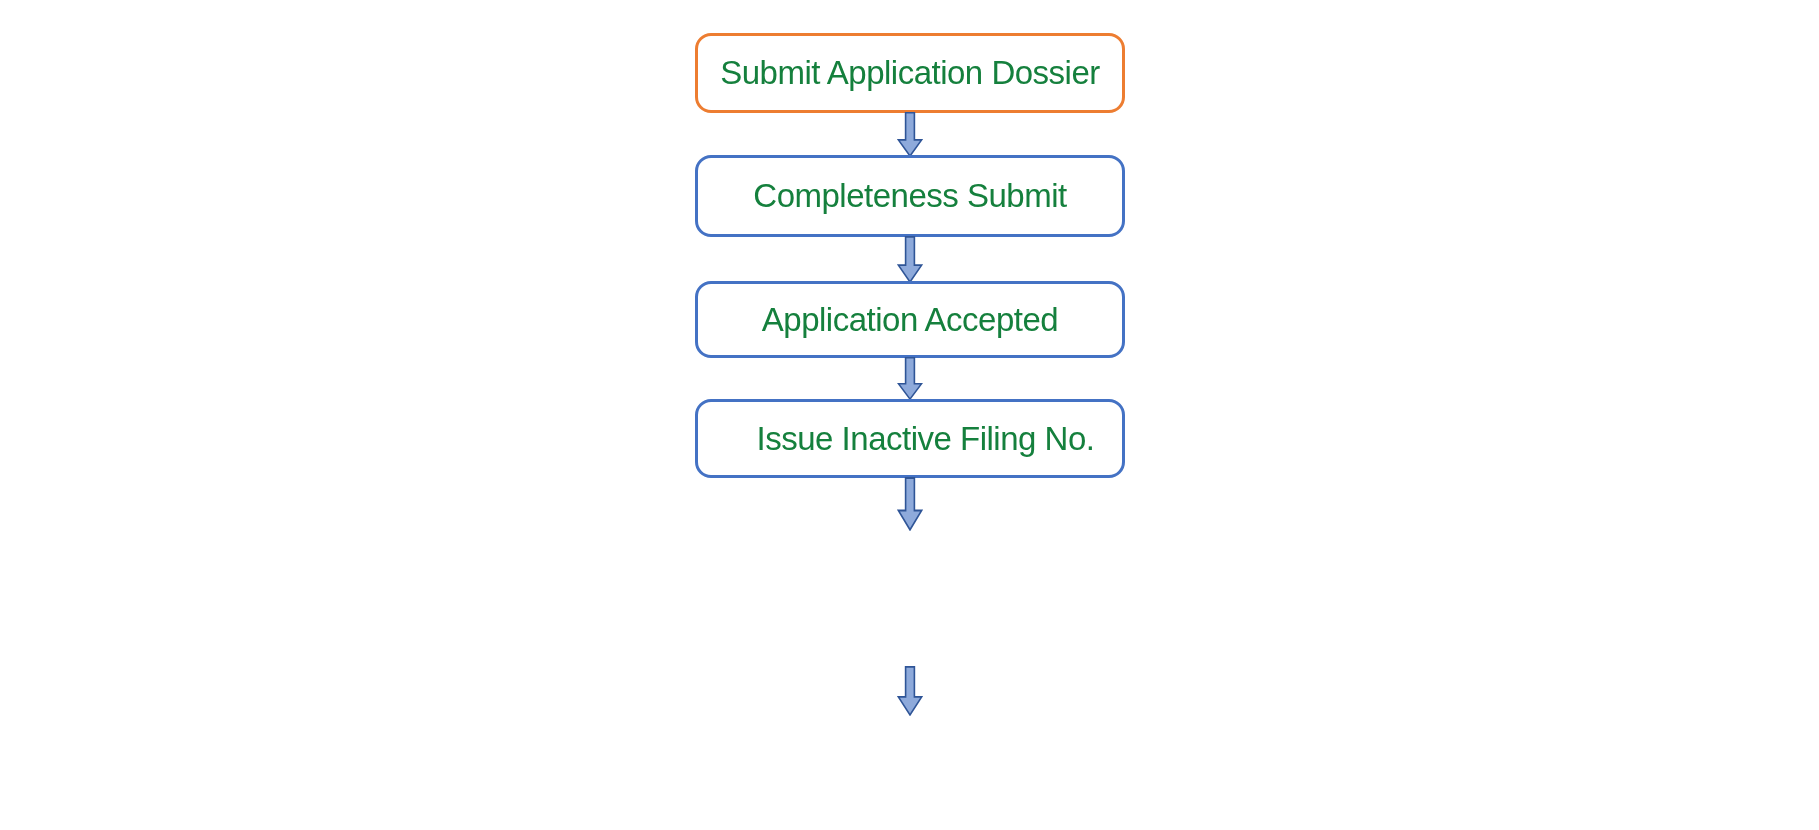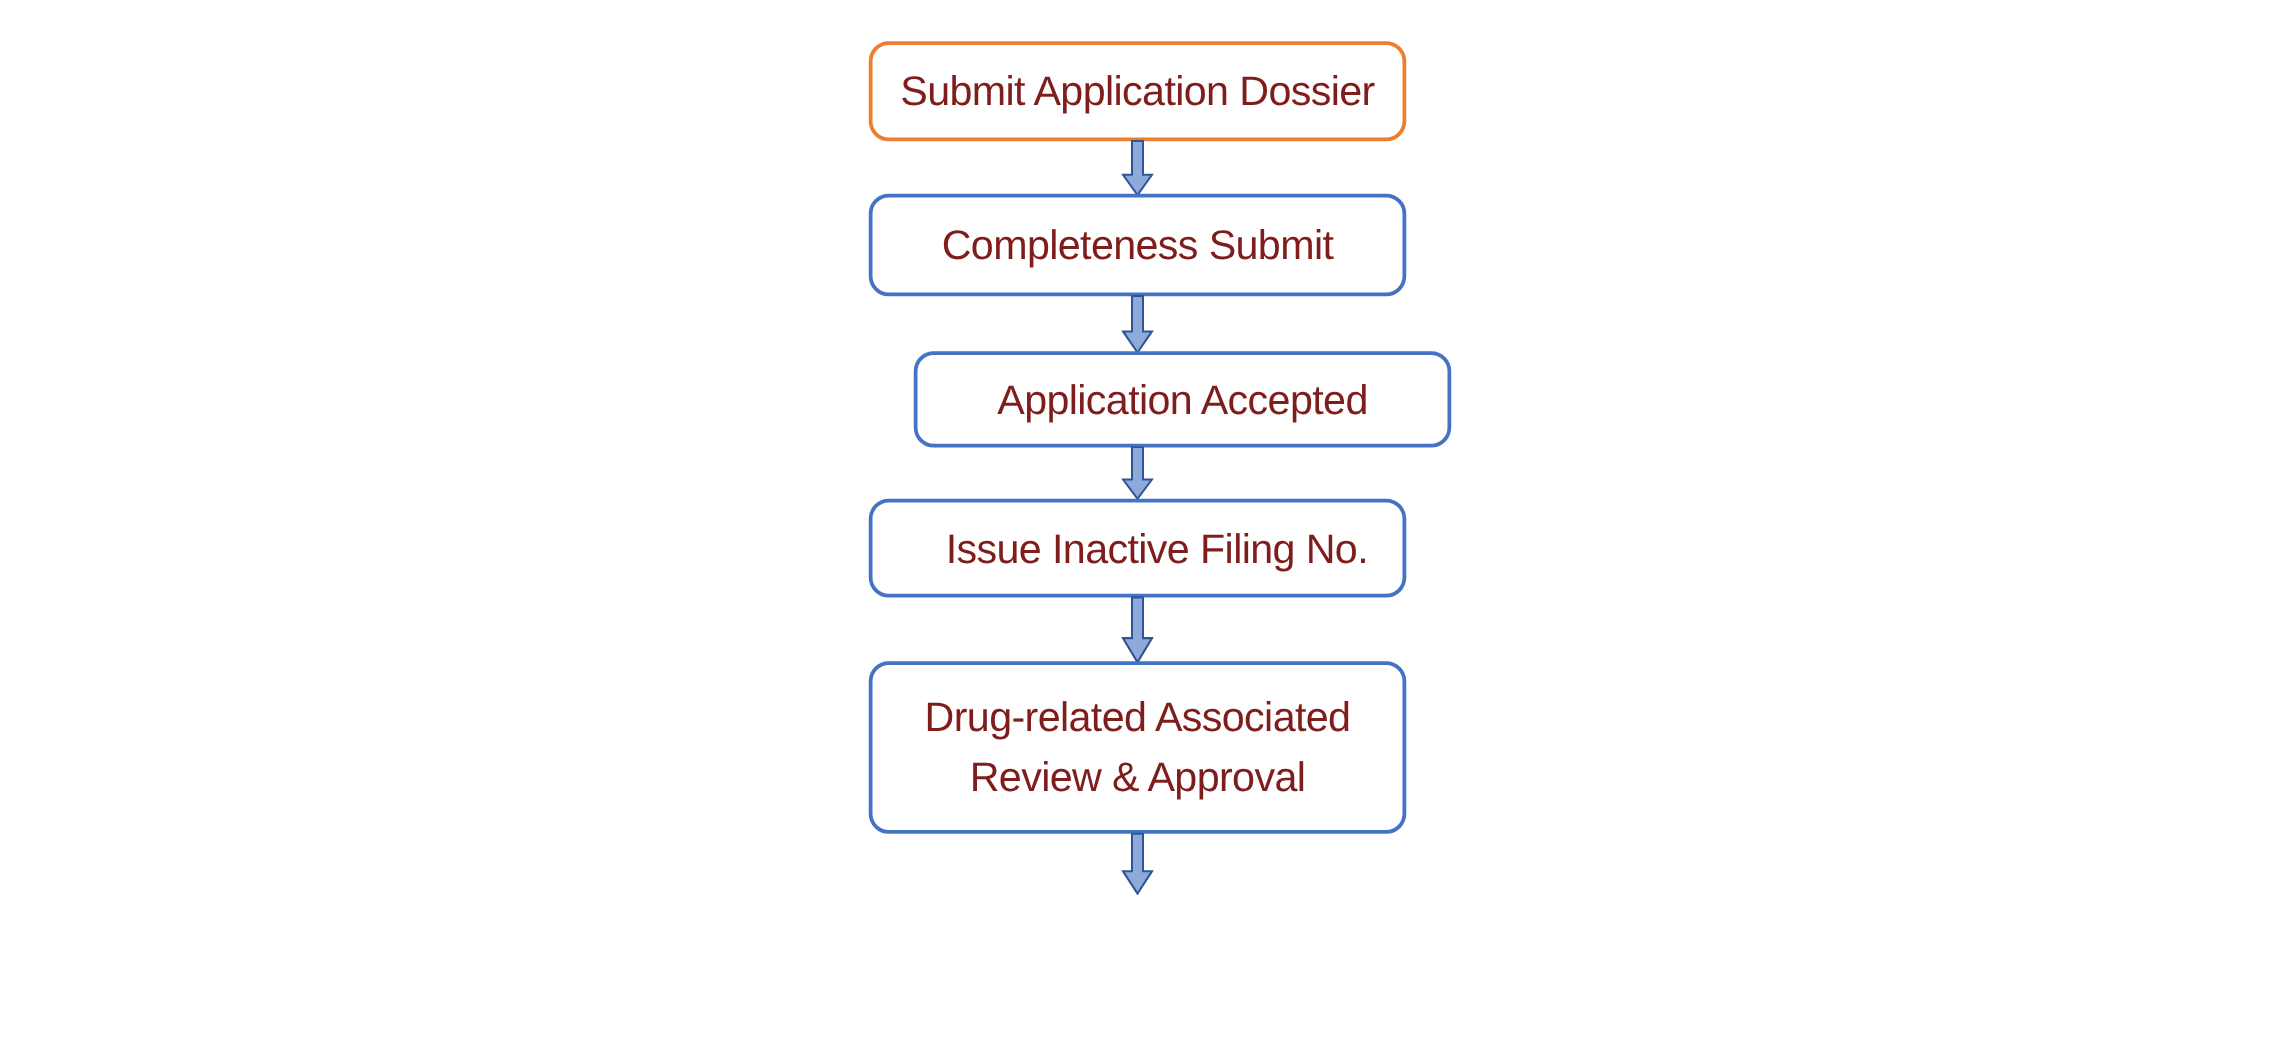--- a/index.html
+++ b/index.html
@@ -27,27 +27,27 @@
     border-radius: 16px;
     display: flex;
     align-items: center;
     justify-content: center;
     text-align: center;
   }
   .flow-node .node-label {
     font-size: 33px;
     letter-spacing: -0.5px;
     line-height: 1.45;
-    color: #7f1d1d;
+    color: #15803d;
     white-space: pre-line;
     padding: 0 14px;
   }
   .node-1 { top: 33px;  height: 80px;  }
   .node-2 { top: 155px; height: 82px;  }
-  .node-3 { top: 281px; height: 77px; margin-left: 36px;  }
+  .node-3 { top: 281px; height: 77px;  }
   .node-4 { top: 399px; height: 79px; padding-left: 31px;  }
   .node-5 { top: 529px; height: 138px; }
   .node-6 { top: 714px; height: 86px;  }
   .flow-arrow {
     position: absolute;
     left: 897px;
     width: 26px;
     display: block;
   }
   .arrow-1 { top: 112px; height: 45px; }
@@ -86,23 +86,19 @@
   </svg>
 
   <div class="flow-node node-4" style="border-color: rgb(68, 114, 196);">
     <span class="node-label">Issue Inactive Filing No.</span>
   </div>
 
   <svg class="flow-arrow arrow-4" viewBox="0 0 26 46" preserveAspectRatio="none">
     <path d="M8.6 0.8 L17.4 0.8 L17.4 28.5 L24.6 28.5 L13 45 L1.4 28.5 L8.6 28.5 Z" stroke-width="1.6" stroke-linejoin="miter" style="fill: rgb(142, 170, 219); stroke: rgb(47, 85, 151);"></path>
   </svg>
 
-  <div class="flow-node node-5" style="border-color: rgb(68, 114, 196);">
-    <span class="node-label">Drug-related Associated
-Review &amp; Approval</span>
-  </div>
 
   <svg class="flow-arrow arrow-5" viewBox="0 0 26 46" preserveAspectRatio="none">
     <path d="M8.6 0.8 L17.4 0.8 L17.4 28.5 L24.6 28.5 L13 45 L1.4 28.5 L8.6 28.5 Z" stroke-width="1.6" stroke-linejoin="miter" style="fill: rgb(142, 170, 219); stroke: rgb(47, 85, 151);"></path>
   </svg>
 
 
 </div>
 
 </body></html>

